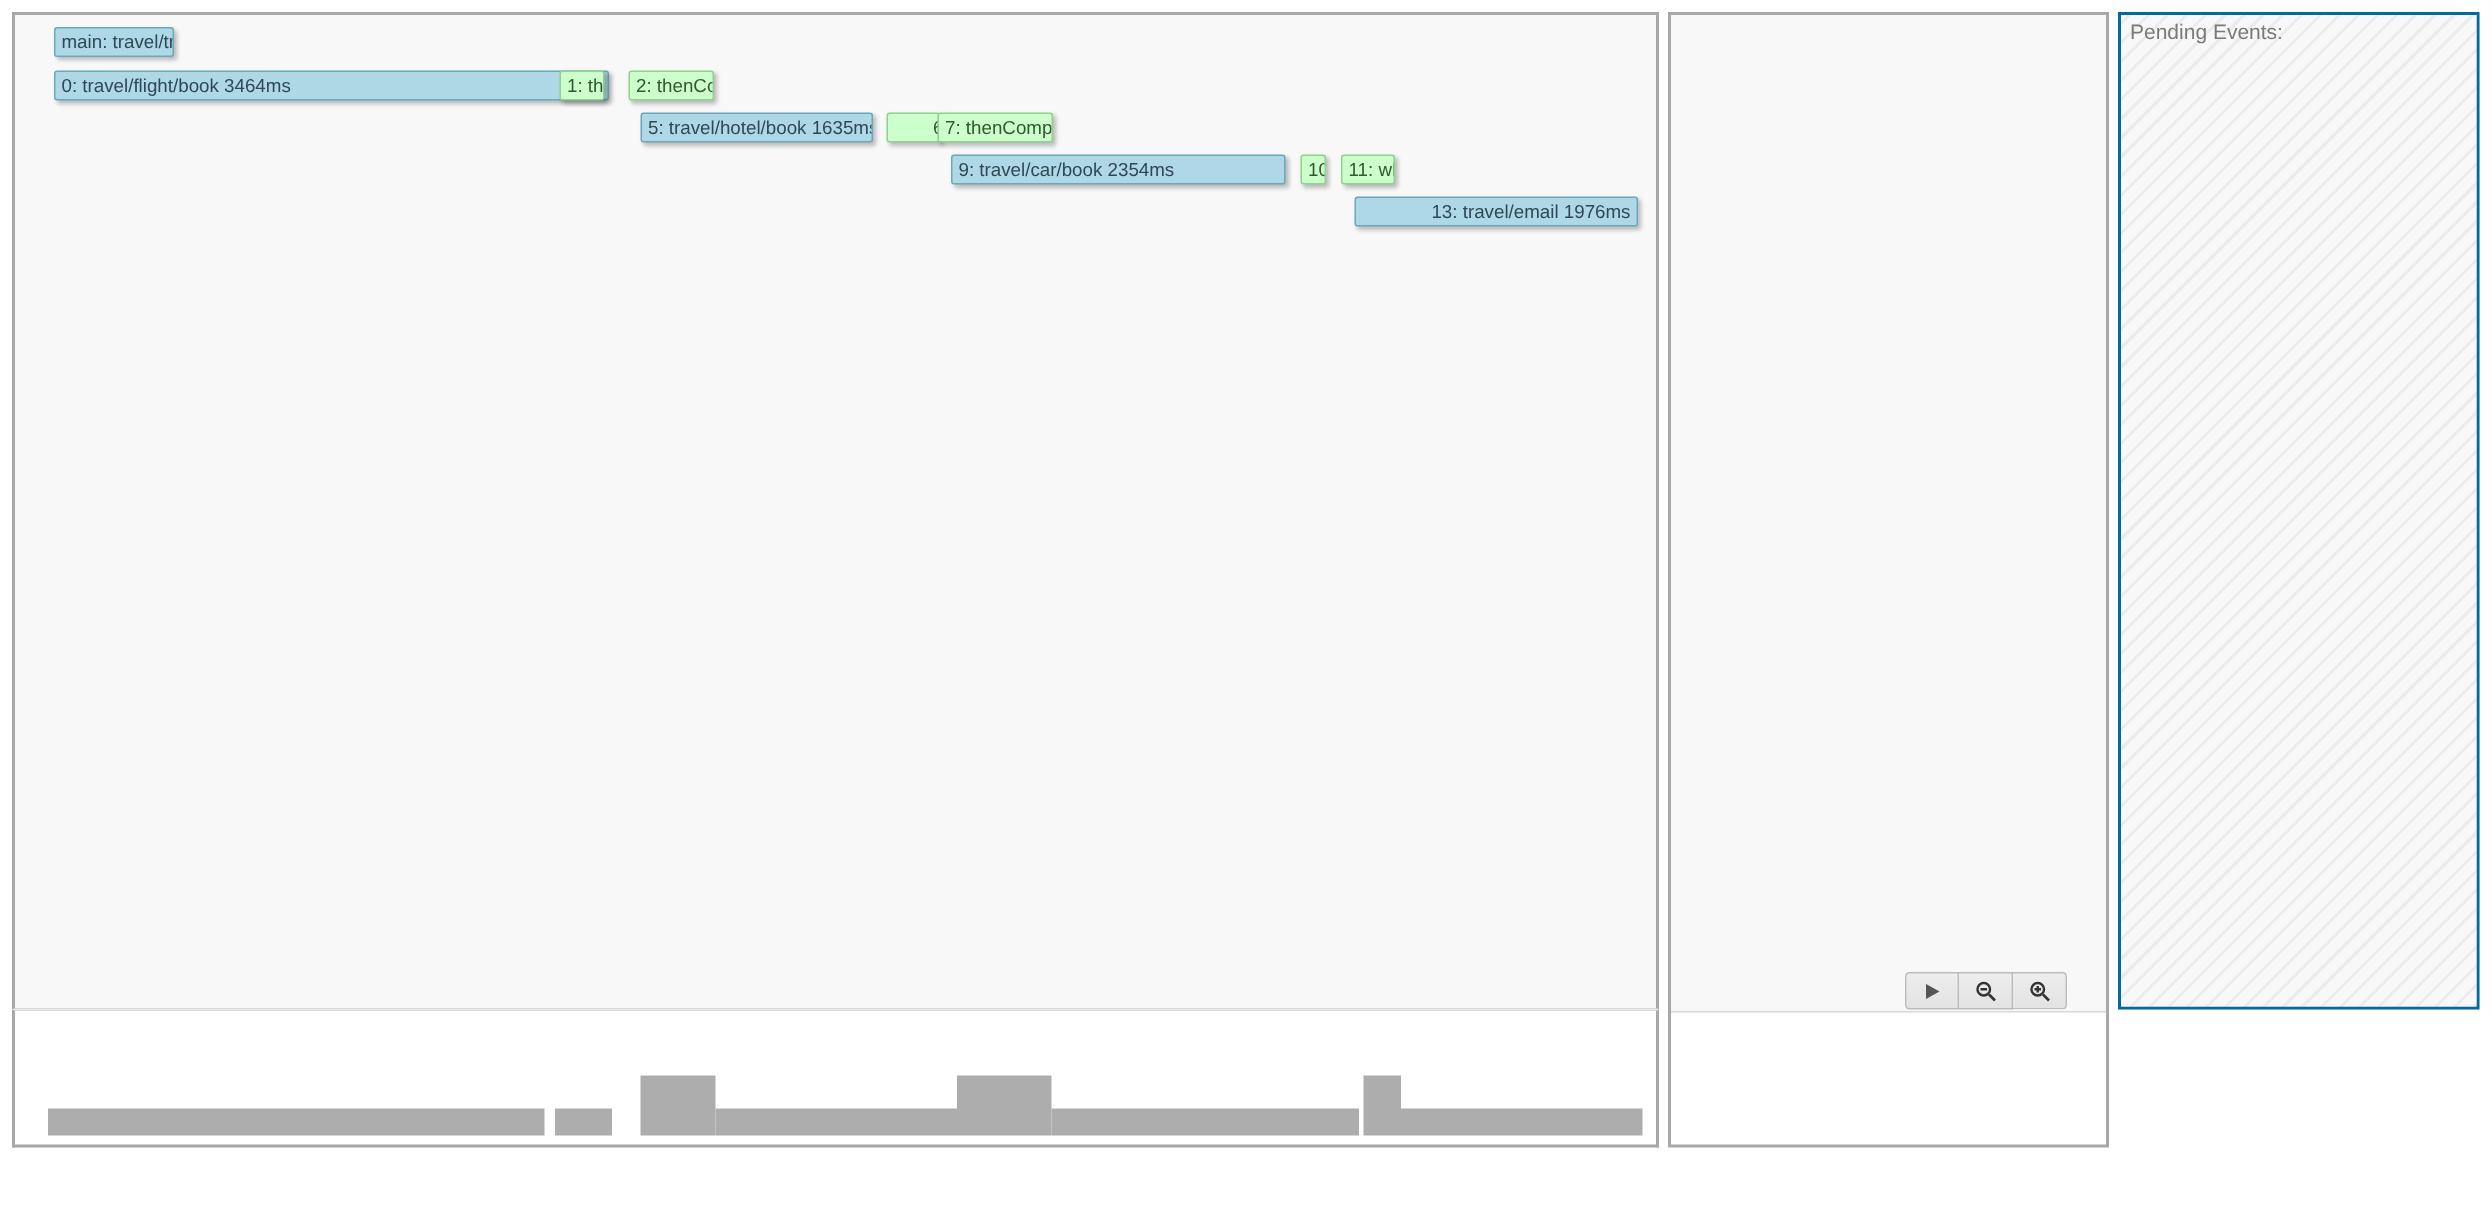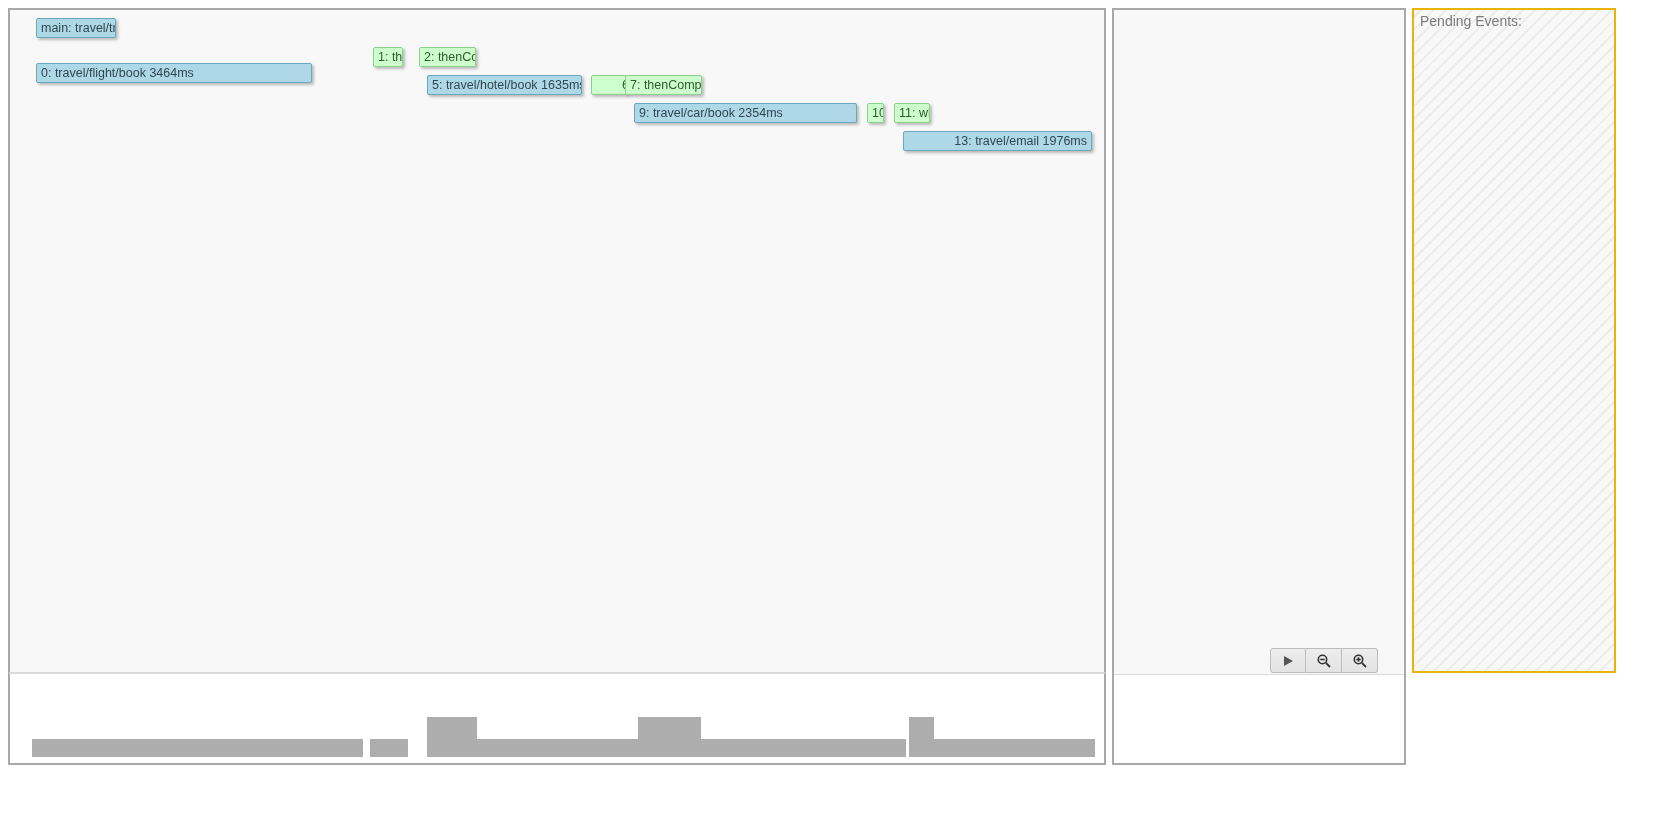--- a/index.html
+++ b/index.html
@@ -87,22 +87,22 @@
   }
   .ctl-btn + .ctl-btn { border-left: none; }
   .ctl-btn:first-child { border-top-left-radius:3px;border-bottom-left-radius:3px;}
   .ctl-btn:last-child  { border-top-right-radius:3px;border-bottom-right-radius:3px;}
   .ctl-btn svg { display:block; }
 
   
   #pending-panel {
     position: absolute;
     left: 1412px; top: 8px;
-    width: 204px; height: 665px;
-    border: 2px solid #eab308;
+    width: 241px; height: 665px;
+    border: 2px solid #0369a1;
     background: #e5e5e5;
   }
   #pending-panel::before{
     content:"";
     position:absolute; inset:0;
     background-image: repeating-linear-gradient(
       -45deg,
       #ececec 0px, #ececec 2px,
       #f8f8f8 2px, #f8f8f8 9px
     );
@@ -115,21 +115,21 @@
     color:#7a7a7a;
   }
 </style>
 </head>
 <body>
 
 <div id="app">
 
   <div id="trace-panel">
       <div class="span blue" style="top: 8px; left: 0px; width: 80px; margin-left: 26px;">main: travel/tr</div>
-      <div class="span blue" style="top: 37px; left: 26px; width: 276px; margin-top: 16px;">0: travel/flight/book 3464ms</div>
+      <div class="span blue" style="top: 37px; left: 26px; width: 370px;">0: travel/flight/book 3464ms</div>
       <div class="span green" style="top: 37px; left: 363px; width: 30px;">1: the</div>
       <div class="span green" style="top: 37px; left: 409px; width: 57px;">2: thenCom</div>
       <div class="span blue" style="top: 65px; left: 417px; width: 155px;">5: travel/hotel/book 1635ms</div>
       <div class="span green" style="top: 65px; left: 581px; width: 24px; padding-left: 30px;">6: t</div>
       <div class="span green" style="top: 65px; left: 615px; width: 77px;">7: thenCompos</div>
       <div class="span blue" style="top: 93px; left: 624px; width: 223px;">9: travel/car/book 2354ms</div>
       <div class="span green" style="top: 93px; left: 857px; width: 17px;">10:</div>
       <div class="span green" style="top: 93px; left: 884px; width: 36px;">11: wh</div>
       <div class="span blue" style="top: 121px; left: 893px; width: 189px; text-align: right;">13: travel/email 1976ms</div>
     </div>

